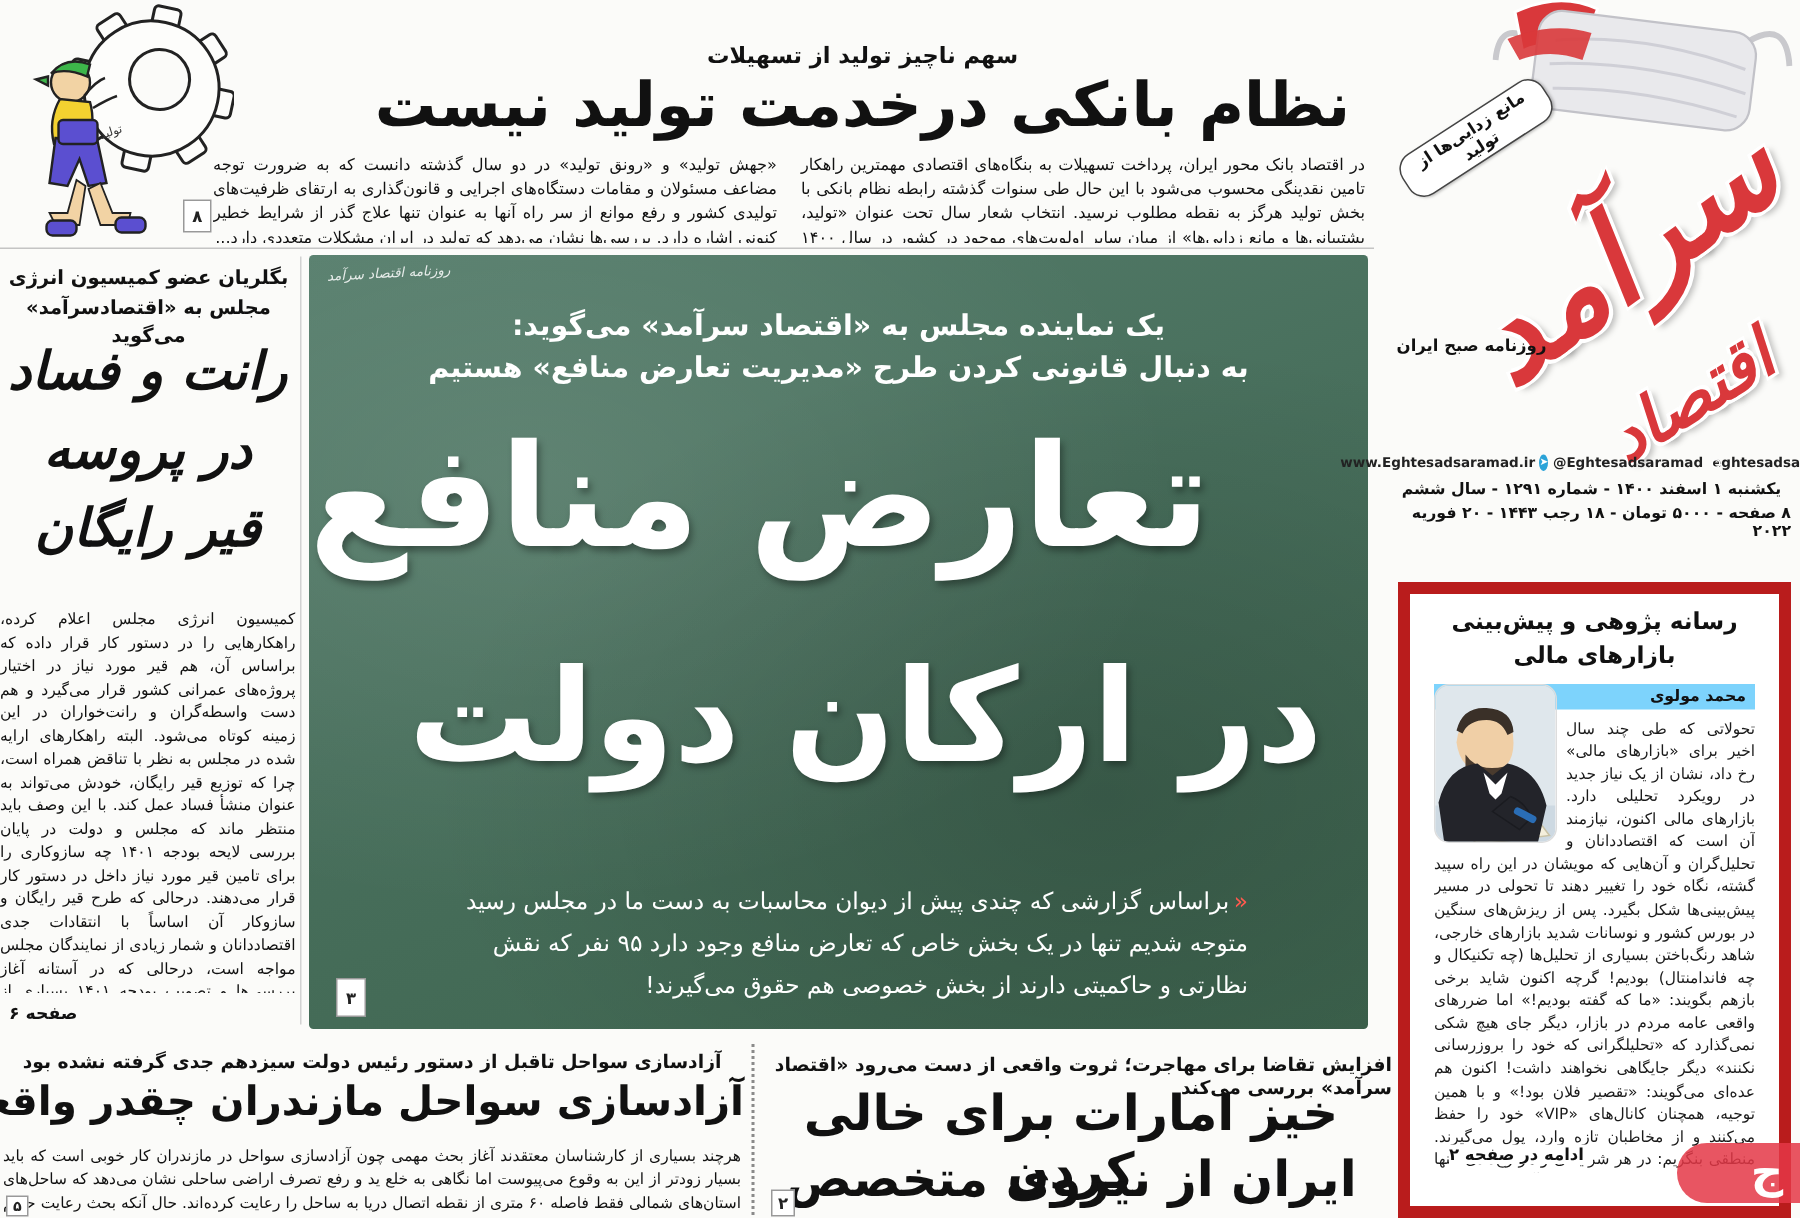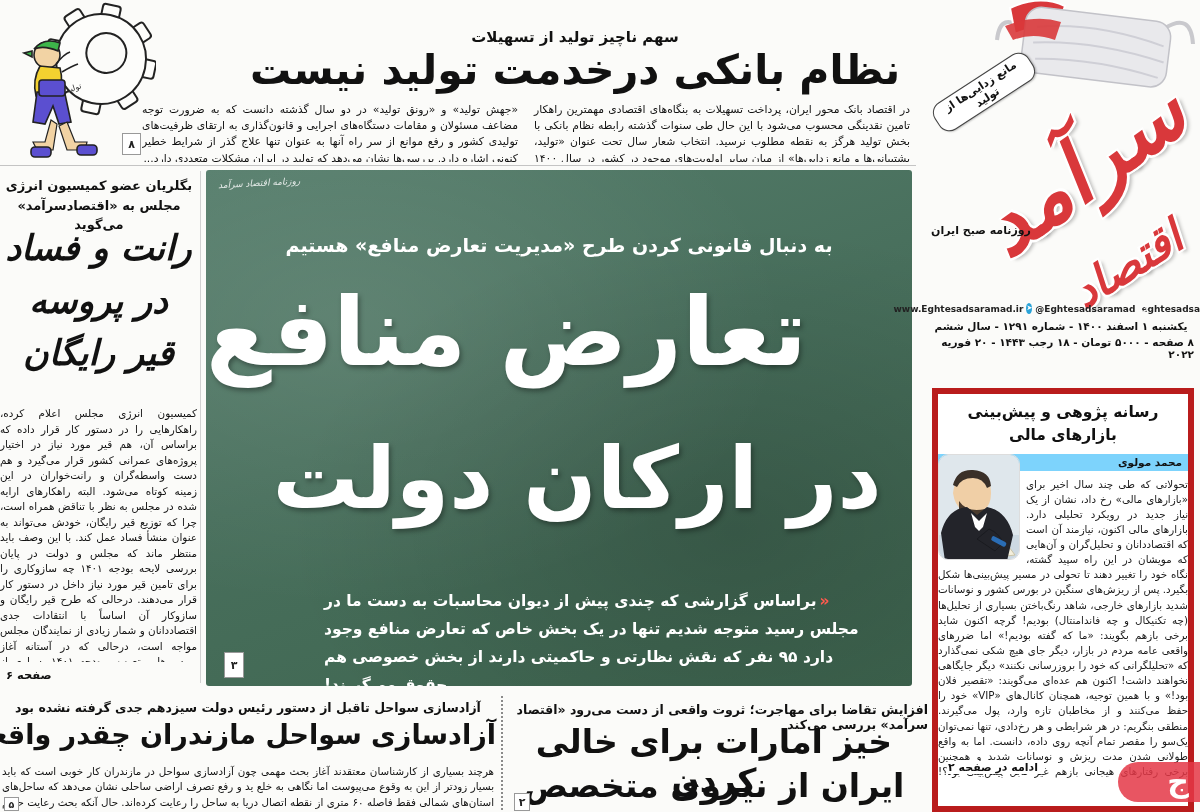--- a/index.html
+++ b/index.html
@@ -50,21 +50,21 @@
     font-weight:bold; font-size:19px; }
   .board-k2 { position:absolute; top:64px; width:100%; text-align:center;
     font-weight:bold; font-size:19px; }
   .board-h1 { position:absolute; top:98px; width:100%; text-align:left;
     font-weight:bold; font-size:95px; line-height:1.35;
     text-shadow:2px 3px 5px rgba(0,0,0,.35); }
   .board-h2 { position:absolute; top:250px; width:100%; text-align:center;
     font-weight:bold; font-size:86px; line-height:1.35;
     text-shadow:2px 3px 5px rgba(0,0,0,.35);padding-left:36px; }
   .board-deck { position:absolute; top:418px; left:80px; width:546px;
-    text-align:left; font-weight:bold; font-size:15.5px; line-height:1.8;margin-left:38px; }
+    text-align:right; font-weight:normal; font-size:15.5px; line-height:1.8; }
   .deck-mark { color:#ff5a4e; padding-left:3px; }
   #ref3 { left:18px; top:482px; width:20px; height:26px; line-height:26px; position:absolute; }
 
   
   .mast-mask { position:absolute; left:995px; top:0; width:200px; height:92px; }
   .mast-badge { position:absolute; left:928px; top:76px; width:112px;
     background:#fff; border:1.5px solid #444; border-radius:12px;
     transform:rotate(-33deg); text-align:center;
     font-weight:bold; font-size:11px; padding:2px 4px;
     box-shadow:1px 1px 2px rgba(0,0,0,.25); }
@@ -91,21 +91,21 @@
   .mast-date2 { position:absolute; left:928px; top:336px; width:266px;
     text-align:right; font-weight:bold; font-size:10.5px; }
 
   
   .note-bar { position:absolute; left:932px; top:357px; width:262px; height:25px;
     background:#3b82f6; color:#fff; display:flex; align-items:center;
     justify-content:center; gap:6px; font-weight:bold; font-size:14px;margin-top:35px; }
   .note-bar .l { width:52px; height:2px; background:rgba(255,255,255,.8); }
   .note-bar .t { width:2px; height:10px; background:rgba(255,255,255,.8); }
   .note-box { position:absolute; left:932px; top:388px; width:262px; height:424px;
-    border:6px solid #b91c1c; background:#fff; padding:7px 0 6px; }
+    border:8px solid #b91c1c; background:#fff; padding:7px 16px 6px; }
   .note-title { text-align:center; font-weight:bold; font-size:15.5px; line-height:1.5; }
   .note-flow { position:relative; margin-top:6px; height:326px; overflow:hidden; }
   .note-photo { float:left; width:82px; height:106px; margin:0 6px 5px 0;
     border-radius:10px; overflow:hidden; border:1px solid #ddd; }
   .author-bar { background:#7dd3fc; height:17px; line-height:17px;
     font-weight:bold; font-size:10.5px; padding:0 6px; margin-bottom:6px; }
   .note-body { font-size:10.3px; line-height:1.47; text-align:justify; color:#1a1a1a; }
   .note-cont { position:absolute; left:10px; bottom:6px; font-weight:bold; font-size:11px;
     background:#fff; padding-right:6px; }
 
@@ -184,20 +184,21 @@
   <div class="hr-top"></div>
   <div class="vr-left"></div>
 
   <div class="ls-kicker">بگلریان عضو کمیسیون انرژی مجلس به «اقتصادسرآمد» می‌گوید</div>
   <div class="ls-headline">رانت و فساد در پروسه قیر رایگان</div>
   <div class="ls-body">کمیسیون انرژی مجلس اعلام کرده، راهکارهایی را در دستور کار قرار داده که براساس آن، هم قیر مورد نیاز در اختیار پروژه‌های عمرانی کشور قرار می‌گیرد و هم دست واسطه‌گران و رانت‌خواران در این زمینه کوتاه می‌شود. البته راهکارهای ارایه شده در مجلس به نظر با تناقض همراه است، چرا که توزیع قیر رایگان، خودش می‌تواند به عنوان منشأ فساد عمل کند. با این وصف باید منتظر ماند که مجلس و دولت در پایان بررسی لایحه بودجه ۱۴۰۱ چه سازوکاری را برای تامین قیر مورد نیاز داخل در دستور کار قرار می‌دهند. درحالی که طرح قیر رایگان و سازوکار آن اساساً با انتقادات جدی اقتصاددانان و شمار زیادی از نمایندگان مجلس مواجه است، درحالی که در آستانه آغاز بررسی‌ها و تصویب بودجه ۱۴۰۱ بسیاری از کارشناسان نگران تکرار فسادها و رانت‌های ناشی از اجرای توزیع قیر رایگان هستند، دولت باید پیش قدم شود تا زمینه برای سوءاستفاده در طرح قیر رایگان از بین برود. ظاهراً موضوع اختصاص قیر رایگان در سال جاری نیز در لایحه بودجه سال ۱۴۰۱ قرار گرفته. این در حالی است که مجلس برای رفع این دغدغه مصر است. برای رفع دغدغه آسفالت راه‌های روستایی و راه‌های مناطق محروم، دولت باید پیش قدم شود تا در چارچوب خارج از فساد این قانون...</div>
   <div class="ls-pageref">صفحه ۶</div>
 
   <div class="board">
     <div class="board-label">روزنامه اقتصاد سرآمد</div>
+    <div class="board-k1">یک نماینده مجلس به «اقتصاد سرآمد» می‌گوید:</div>
     <div class="board-k2">به دنبال قانونی کردن طرح «مدیریت تعارض منافع» هستیم</div>
     <div class="board-h1">تعارض منافع</div>
     <div class="board-h2">در ارکان دولت</div>
     <div class="board-deck"><span class="deck-mark">«</span><span>براساس گزارشی که چندی پیش از دیوان محاسبات به دست ما در مجلس رسید متوجه شدیم تنها در یک بخش خاص که تعارض منافع وجود دارد ۹۵ نفر که نقش نظارتی و حاکمیتی دارند از بخش خصوصی هم حقوق می‌گیرند!</span></div>
     <div class="pagebox" id="ref3">۳</div>
   </div>
 
   <div class="mast-mask">
     <svg width="200" height="92" viewBox="0 0 200 92">
       <path d="M30 30 Q5 10 2 40" fill="none" stroke="#c9c9cd" stroke-width="4"></path>

